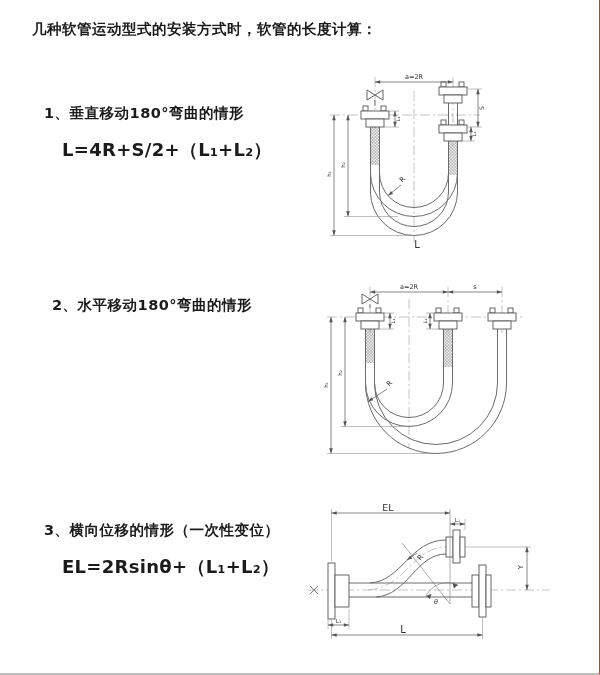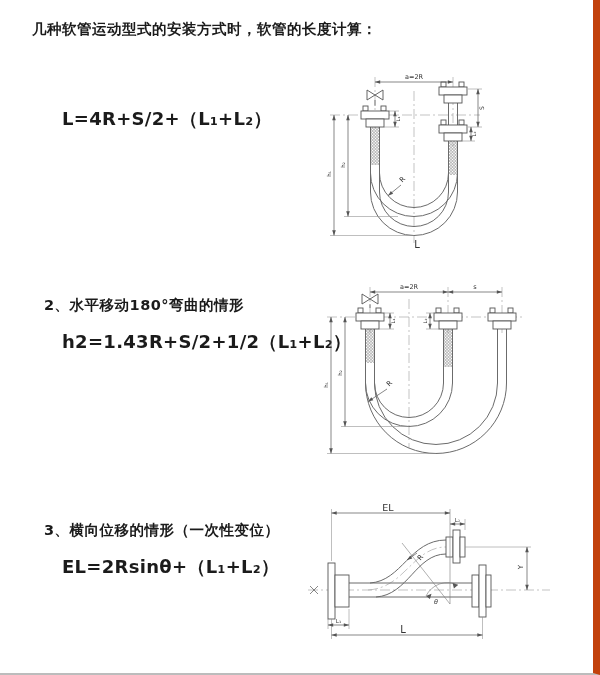--- a/index.html
+++ b/index.html
@@ -1,48 +1,48 @@
 <!DOCTYPE html>
 <html><head>
 <meta charset="utf-8">
 <style>
   html,body{margin:0;padding:0;background:#fff;}
   .page{position:relative;width:600px;height:675px;background:#fff;overflow:hidden;
         font-family:"DejaVu Sans","Liberation Sans",sans-serif;color:#1b1b1b;
-        border-right:7px solid #c2410c;border-bottom:2px solid #bcbcbc;box-sizing:border-box;}
+        border-right:1px solid #c2410c;border-bottom:2px solid #bcbcbc;box-sizing:border-box;}
   .title{position:absolute;left:32px;top:20px;font-size:14.5px;font-weight:700;letter-spacing:.5px;}
   .sec{position:absolute;left:44px;}
   .sec .heading{font-size:14.5px;font-weight:700;letter-spacing:.5px;margin:0 0 12px 0;}
   .sec .formula{font-size:18px;font-weight:600;letter-spacing:.3px;margin-left:18px;height:30px;line-height:30px;}
-  #sec1{top:104px;} #sec2{top:296px;} #sec3{top:521px;}
+  #sec1{top:104px;} #sec2{top:296px;margin-left:8px;} #sec3{top:521px;}
   .diag{position:absolute;}
   #d1{left:318px;top:73px;} #d2{left:315px;top:283px;} #d3{left:300px;top:503px;}
   .hose{fill:none;stroke:#6b6b6b;stroke-width:1;}
   .cl{fill:none;stroke:#9a9a9a;stroke-width:.6;stroke-dasharray:10 3 2 3;}
   .dim{stroke:#555;stroke-width:.7;}
   .ext{stroke:#8a8a8a;stroke-width:.55;}
   .thin{fill:none;stroke:#7a7a7a;stroke-width:.6;}
   .fl{fill:#fff;stroke:#555;stroke-width:.9;}
   .lbl{fill:#333;font-family:"DejaVu Sans",sans-serif;}
   .ah{fill:#555;}
 </style>
 </head>
 <body>
 
 <div class="page">
 
   <div class="title">几种软管运动型式的安装方式时，软管的长度计算：</div>
 
   <div class="sec" id="sec1">
+    <div class="heading">1、垂直移动180°弯曲的情形</div>
     <div class="formula">L=4R+S/2+（L₁+L₂）</div>
   </div>
 
   <div class="sec" id="sec2">
     <div class="heading">2、水平移动180°弯曲的情形</div>
-    <div class="formula">h2=1.43R+S/2+1/2（L₁+L₂）</div>
   </div>
 
   <div class="sec" id="sec3">
     <div class="heading">3、横向位移的情形（一次性变位）</div>
     <div class="formula">EL=2Rsinθ+（L₁+L₂）</div>
   </div>
 
   <svg class="diag" id="d1" width="272" height="182" viewBox="0 0 272 182">
     <g>
       <line class="cl" x1="96" y1="18" x2="96" y2="170"></line>

